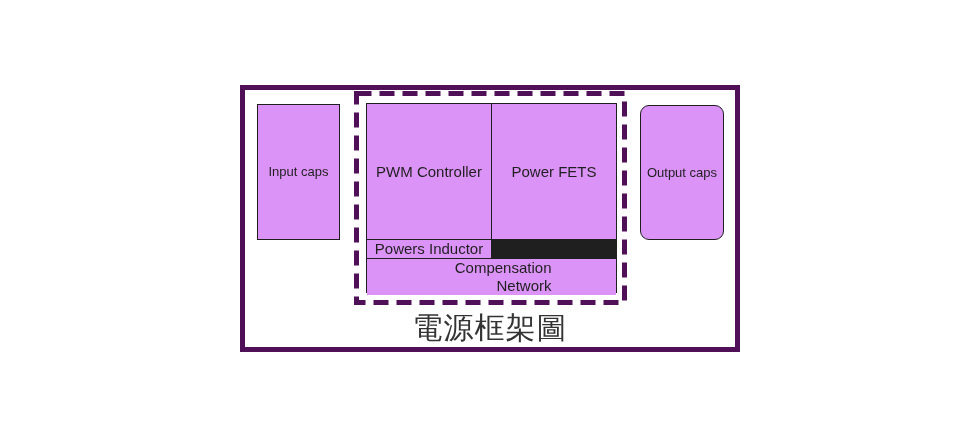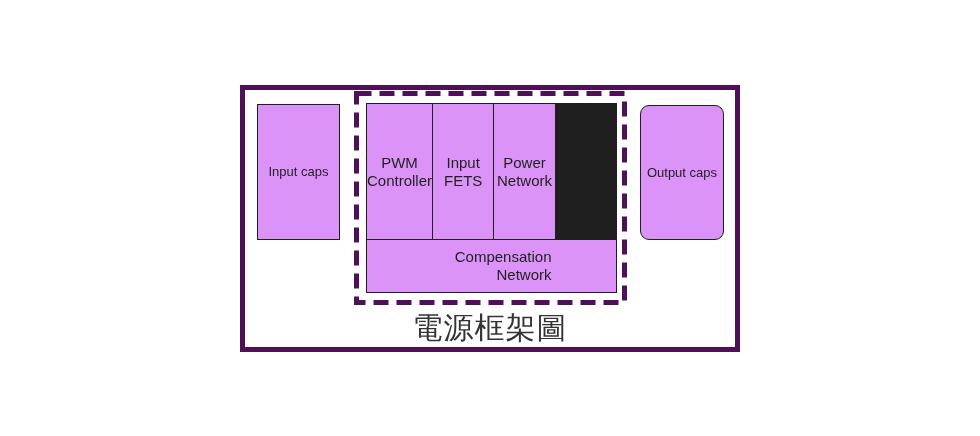--- a/index.html
+++ b/index.html
@@ -73,21 +73,21 @@
   .inner-grid {
     position: absolute;
     left: 12px;
     top: 12px;
     width: 251px;
     height: 190px;
     box-sizing: border-box;
     background: #1F1F1F;
     padding: 1px;
     display: grid;
-    grid-template-columns: 1fr 1fr 1fr 1fr;
+    grid-template-columns: 1fr 1fr;
     grid-template-rows: 135px 1fr;
     gap: 1px;
   }
   .cell {
     background: #DC93F8;
     display: flex;
     align-items: center;
     justify-content: center;
     text-align: center;
     font-size: 15px;
@@ -127,24 +127,24 @@
     <div class="dashed-group">
       <svg class="dashed-border-svg" viewBox="0 0 273 214" xmlns="http://www.w3.org/2000/svg" aria-hidden="true">
         <rect x="2.5" y="2.5" width="268" height="209" fill="none" stroke="#4F1058" stroke-width="5" stroke-dasharray="15 8"></rect>
       </svg>
 
       <div class="inner-grid">
         <div class="cell">
           <span>PWM Controller</span>
         </div>
         <div class="cell">
-          <span>Input FETS</span>
+          <span>Power FETS</span>
         </div>
         <div class="cell">
-          <span>Power Network</span>
+          <span>Powers Inductor</span>
         </div>
         <div class="cell cell-compensation">
           <span class="label-wrap">Compensation Network</span>
         </div>
       </div>
     </div>
 
     <div class="block output-caps">
       <span>Output caps</span>
     </div>

